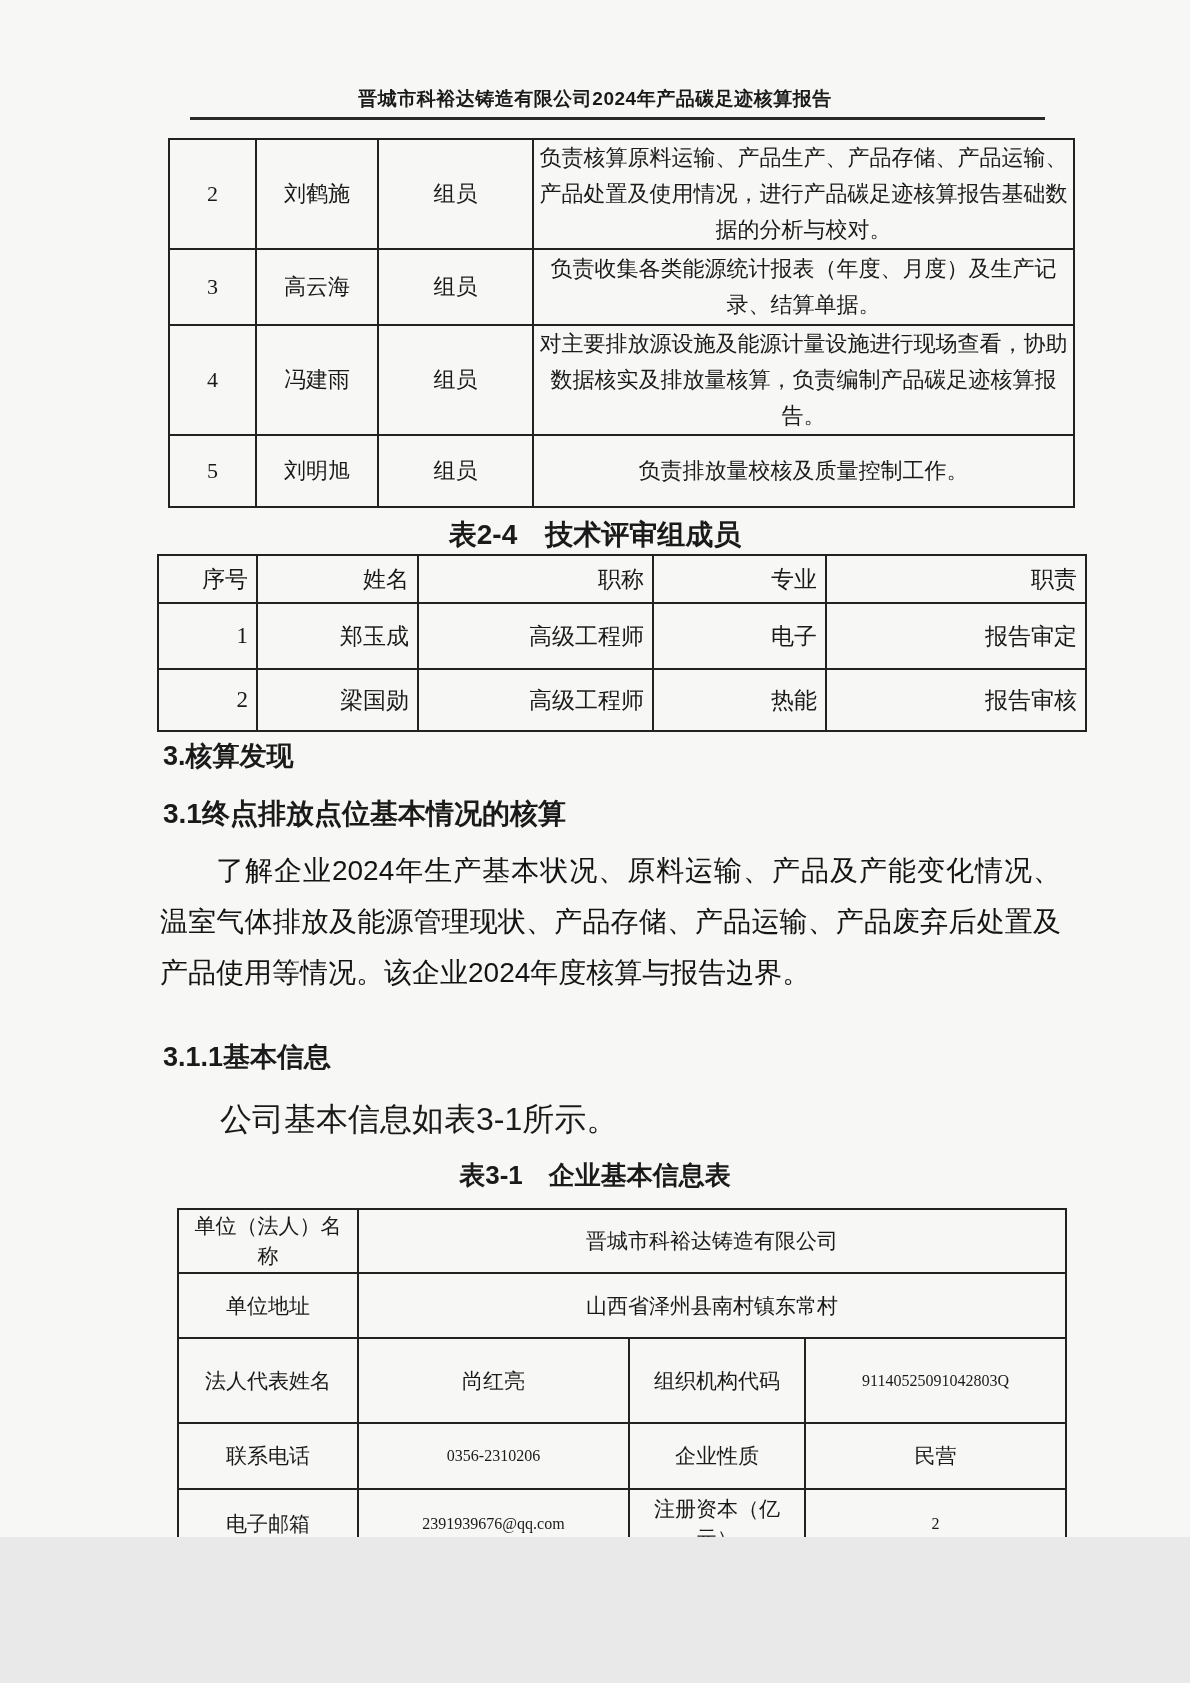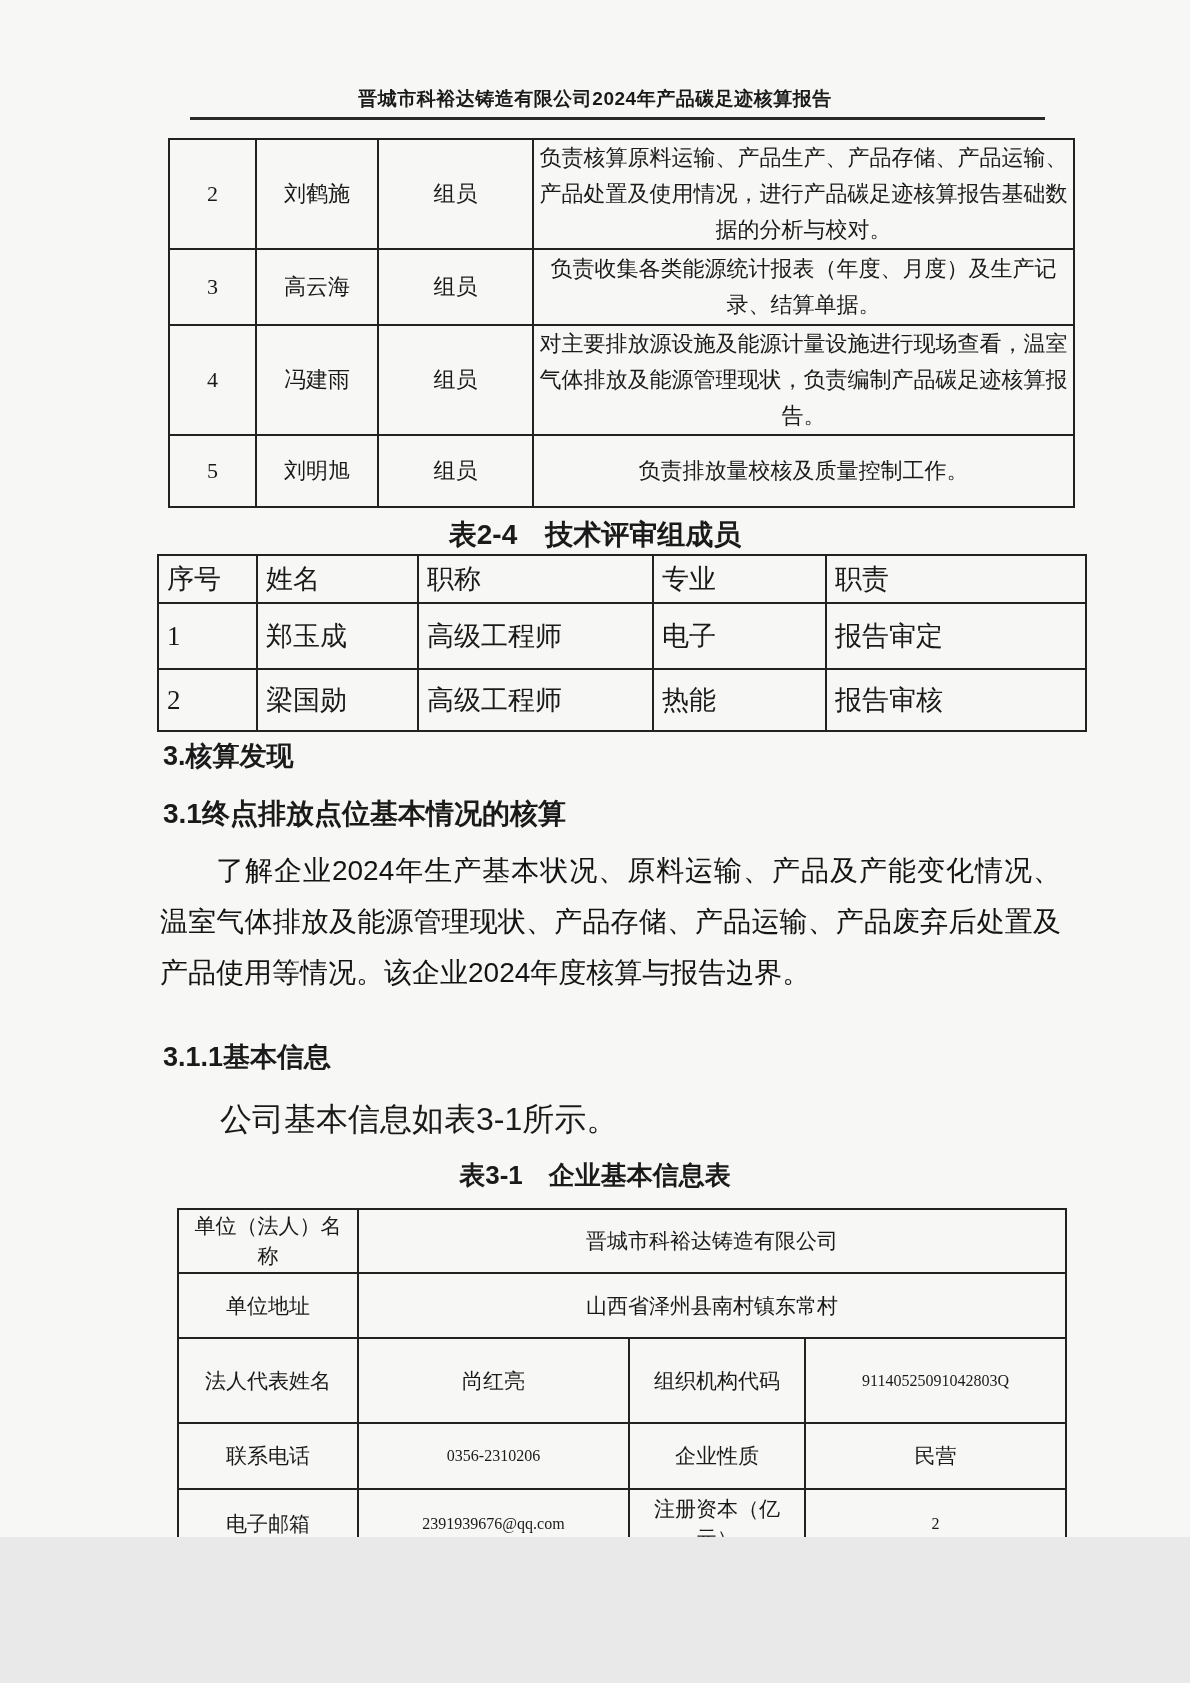--- a/index.html
+++ b/index.html
@@ -17,21 +17,21 @@
 
   table{border-collapse:collapse;table-layout:fixed;}
   td,th{border:2px solid #222;padding:0 8px;overflow:hidden;font-weight:normal;}
 
   .table1{top:138px;left:168px;}
   .table1 td{font-size:22px;text-align:center;vertical-align:middle;line-height:36px;}
   .table1 td.duty-cell{padding:0 0;}
 
   .t24-title{top:516px;left:0;width:1190px;font-size:28px;font-weight:bold;}
   .table24{top:554px;left:157px;}
-  .table24 td,.table24 th{font-size:27px;text-align:left;vertical-align:middle;}
+  .table24 td,.table24 th{font-size:23px;text-align:right;vertical-align:middle;}
 
   .h3-heading{top:738px;left:163px;font-size:27px;font-weight:bold;}
   .h31-heading{top:795px;left:163px;font-size:28px;font-weight:bold;}
   .body-para{top:845px;left:160px;width:901px;font-size:28px;line-height:51px;
     text-align:justify;text-indent:56px;color:#141414;}
   .h311-heading{top:1039px;left:163px;font-size:27px;font-weight:bold;}
   .p311{top:1098px;left:164px;width:901px;font-size:32px;text-indent:56px;}
   .t31-title{top:1158px;left:0;width:1190px;font-size:26px;font-weight:bold;}
 
   .table31{top:1208px;left:177px;}
@@ -65,21 +65,21 @@
     <tr style="height:76px">
       <td class="serif">3</td>
       <td>高云海</td>
       <td>组员</td>
       <td class="duty-cell">负责收集各类能源统计报表（年度、月度）及生产记录、结算单据。</td>
     </tr>
     <tr style="height:109px">
       <td class="serif">4</td>
       <td>冯建雨</td>
       <td>组员</td>
-      <td class="duty-cell">对主要排放源设施及能源计量设施进行现场查看，温室气体排放及能源管理现状，负责编制产品碳足迹核算报告。</td>
+      <td class="duty-cell">对主要排放源设施及能源计量设施进行现场查看，协助数据核实及排放量核算，负责编制产品碳足迹核算报告。</td>
     </tr>
     <tr style="height:72px">
       <td class="serif">5</td>
       <td>刘明旭</td>
       <td>组员</td>
       <td class="duty-cell">负责排放量校核及质量控制工作。</td>
     </tr>
   </tbody>
     </table>
 

